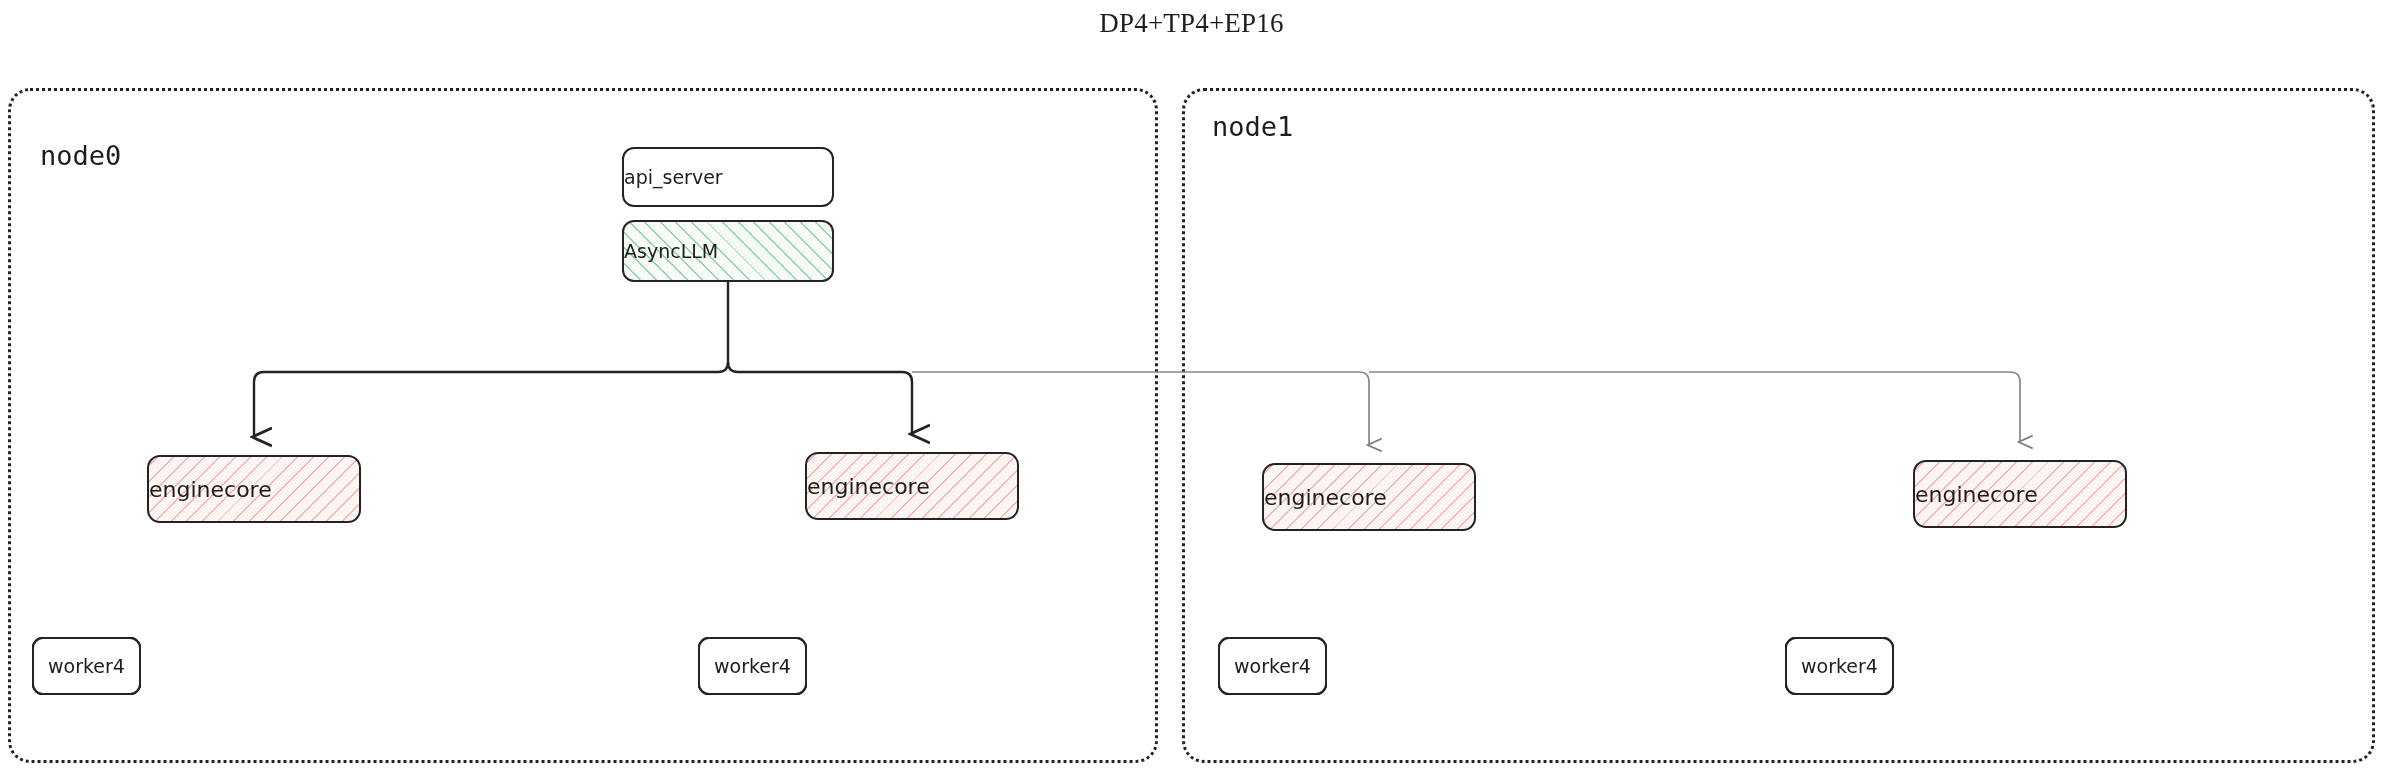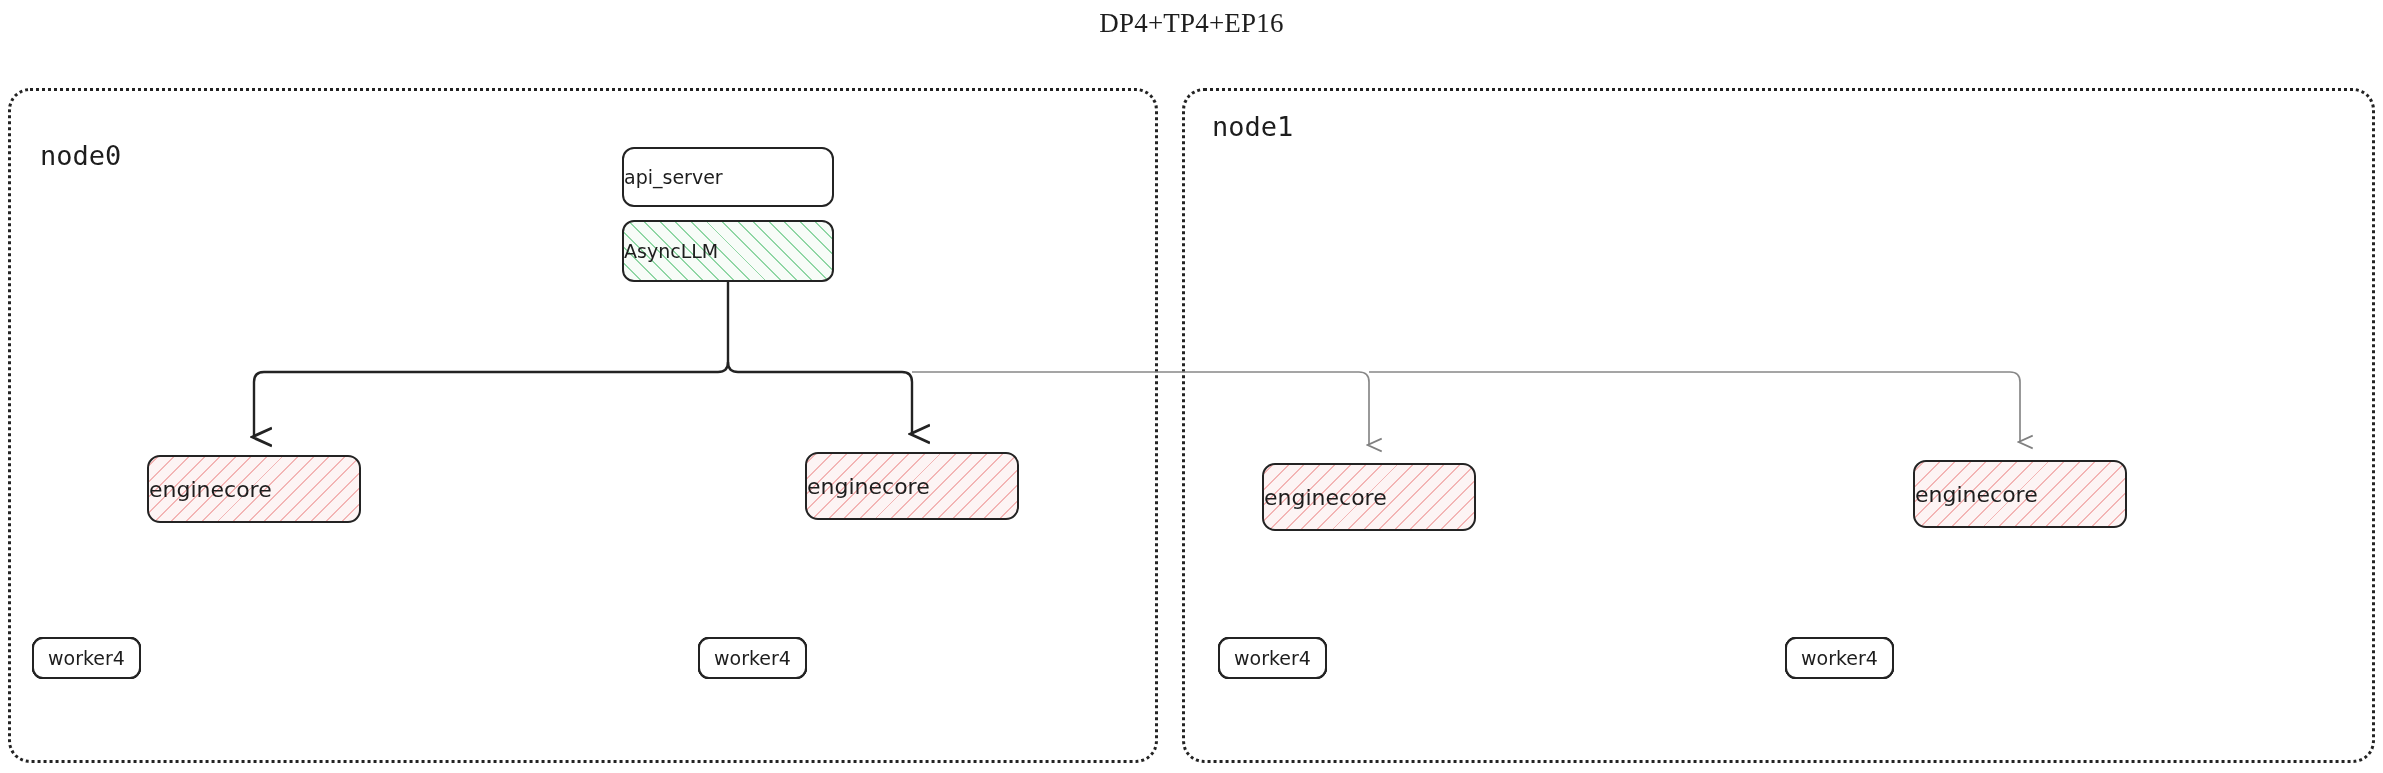--- a/index.html
+++ b/index.html
@@ -94,21 +94,21 @@
     );
     font-size: 22px;
   }
   #enginecore-0 { left: 147px;  top: 455px; }
   #enginecore-1 { left: 805px;  top: 452px; }
   #enginecore-2 { left: 1262px; top: 463px; }
   #enginecore-3 { left: 1913px; top: 460px; }
 
   
   .worker-box {
-    height: 42px;
+    height: 58px;
     padding: 16px 14px;
     border-radius: 11px;
     border: 2.4px solid #232323;
     font-size: 19px;
     min-width: 0;
   }
   .worker-group { position: absolute; display: flex; gap: 16px; z-index: 5; }
   #worker-group-0 { left: 32px;   top: 637px; }
   #worker-group-1 { left: 698px;  top: 637px; }
   #worker-group-2 { left: 1218px; top: 637px; }

